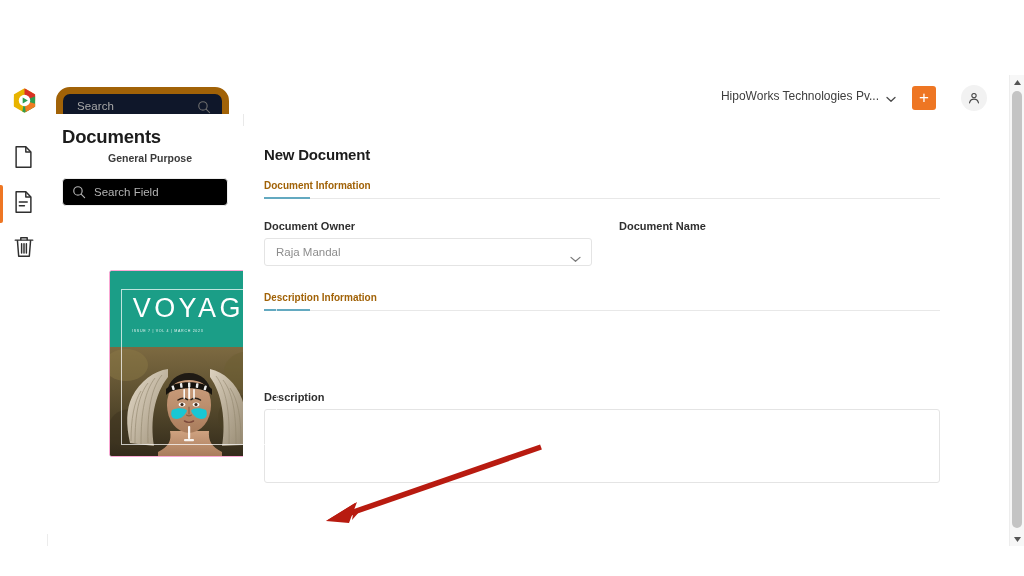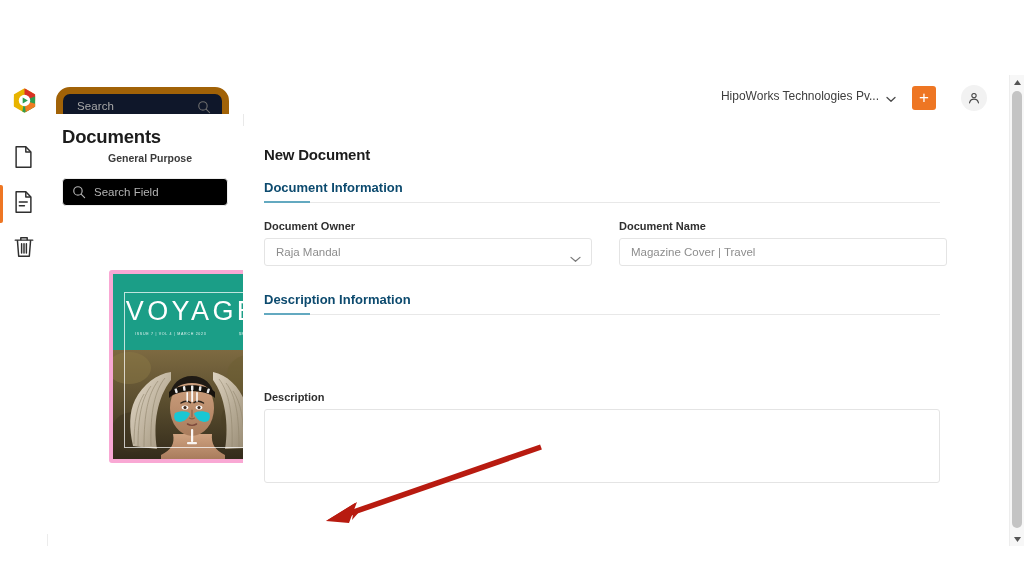--- a/index.html
+++ b/index.html
@@ -170,25 +170,26 @@
     left: 31px; top: 7px;
     font-size: 11.5px;
     color: #b3b3b3;
   }
 
   
   #doc-thumbnail {
     position: absolute;
     left: 62px; top: 156px;
     width: 158px; height: 185px;
-    border: 4px solid #f9a8d4;
+    border: 1px solid #f9a8d4;
     border-radius: 3px;
     overflow: hidden;
     background: #1d9e89;
     cursor: pointer;
+    padding-left: 20px;
   }
   #cover-top {
     position: absolute;
     left: 0; top: 0;
     width: 100%; height: 76px;
     background: #1b9e87;
   }
   #cover-frame {
     position: absolute;
     left: 11px; top: 18px;
@@ -245,23 +246,23 @@
   #page-heading {
     position: absolute;
     left: 21px; top: 20px;
     font-size: 15px;
     font-weight: bold;
     color: #1c1c1c;
     letter-spacing: -.2px;
   }
   .section-block { position: absolute; left: 21px; }
   .section-title {
-    font-size: 13px;
+    font-size: 10px;
     font-weight: bold;
-    color: #0c4a6e;
+    color: #a16207;
     padding-bottom: 7px;
   }
   .section-rule {
     position: relative;
     width: 676px;
     height: 1px;
     background: #e8e8e8;
   }
   .section-rule::before {
     content: "";
@@ -561,23 +562,20 @@
         <span class="chev">
           <svg width="11" height="7" viewBox="0 0 11 7" fill="none" stroke="#7a7a7a" stroke-width="1.25">
             <polyline points="1,1.4 5.5,5.3 10,1.4" stroke-linecap="round" stroke-linejoin="round"></polyline>
           </svg>
         </span>
       </div>
     </div>
 
     <div id="field-name">
       <div class="field-label">Document Name</div>
-      <div class="field-control">
-        <span class="val">Magazine Cover | Travel</span>
-      </div>
     </div>
 
     <div class="section-block" style="top:166px;">
       <div class="section-title">Description Information</div>
       <div class="section-rule"></div>
     </div>
 
     <div id="field-description">
       <div class="field-label">Description</div>
       <div id="description-input"></div>

